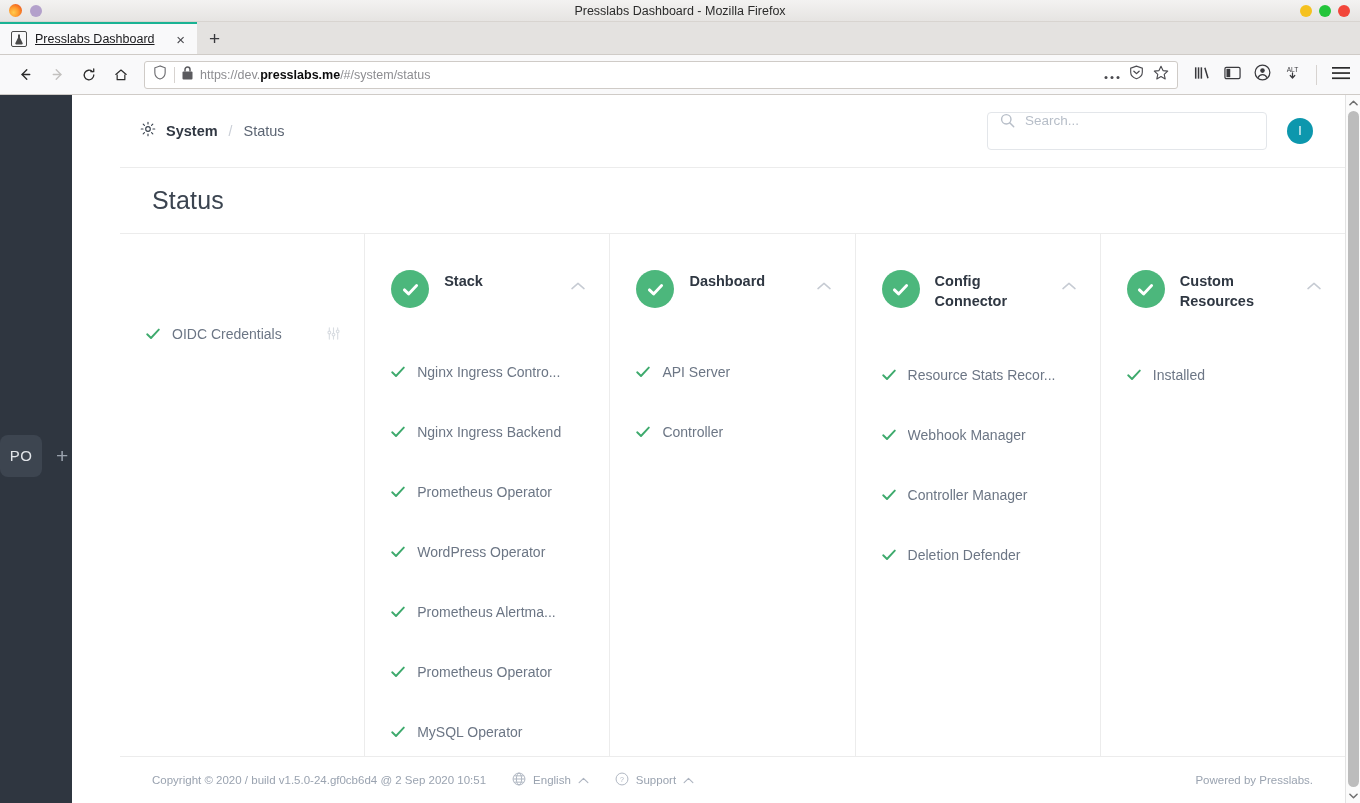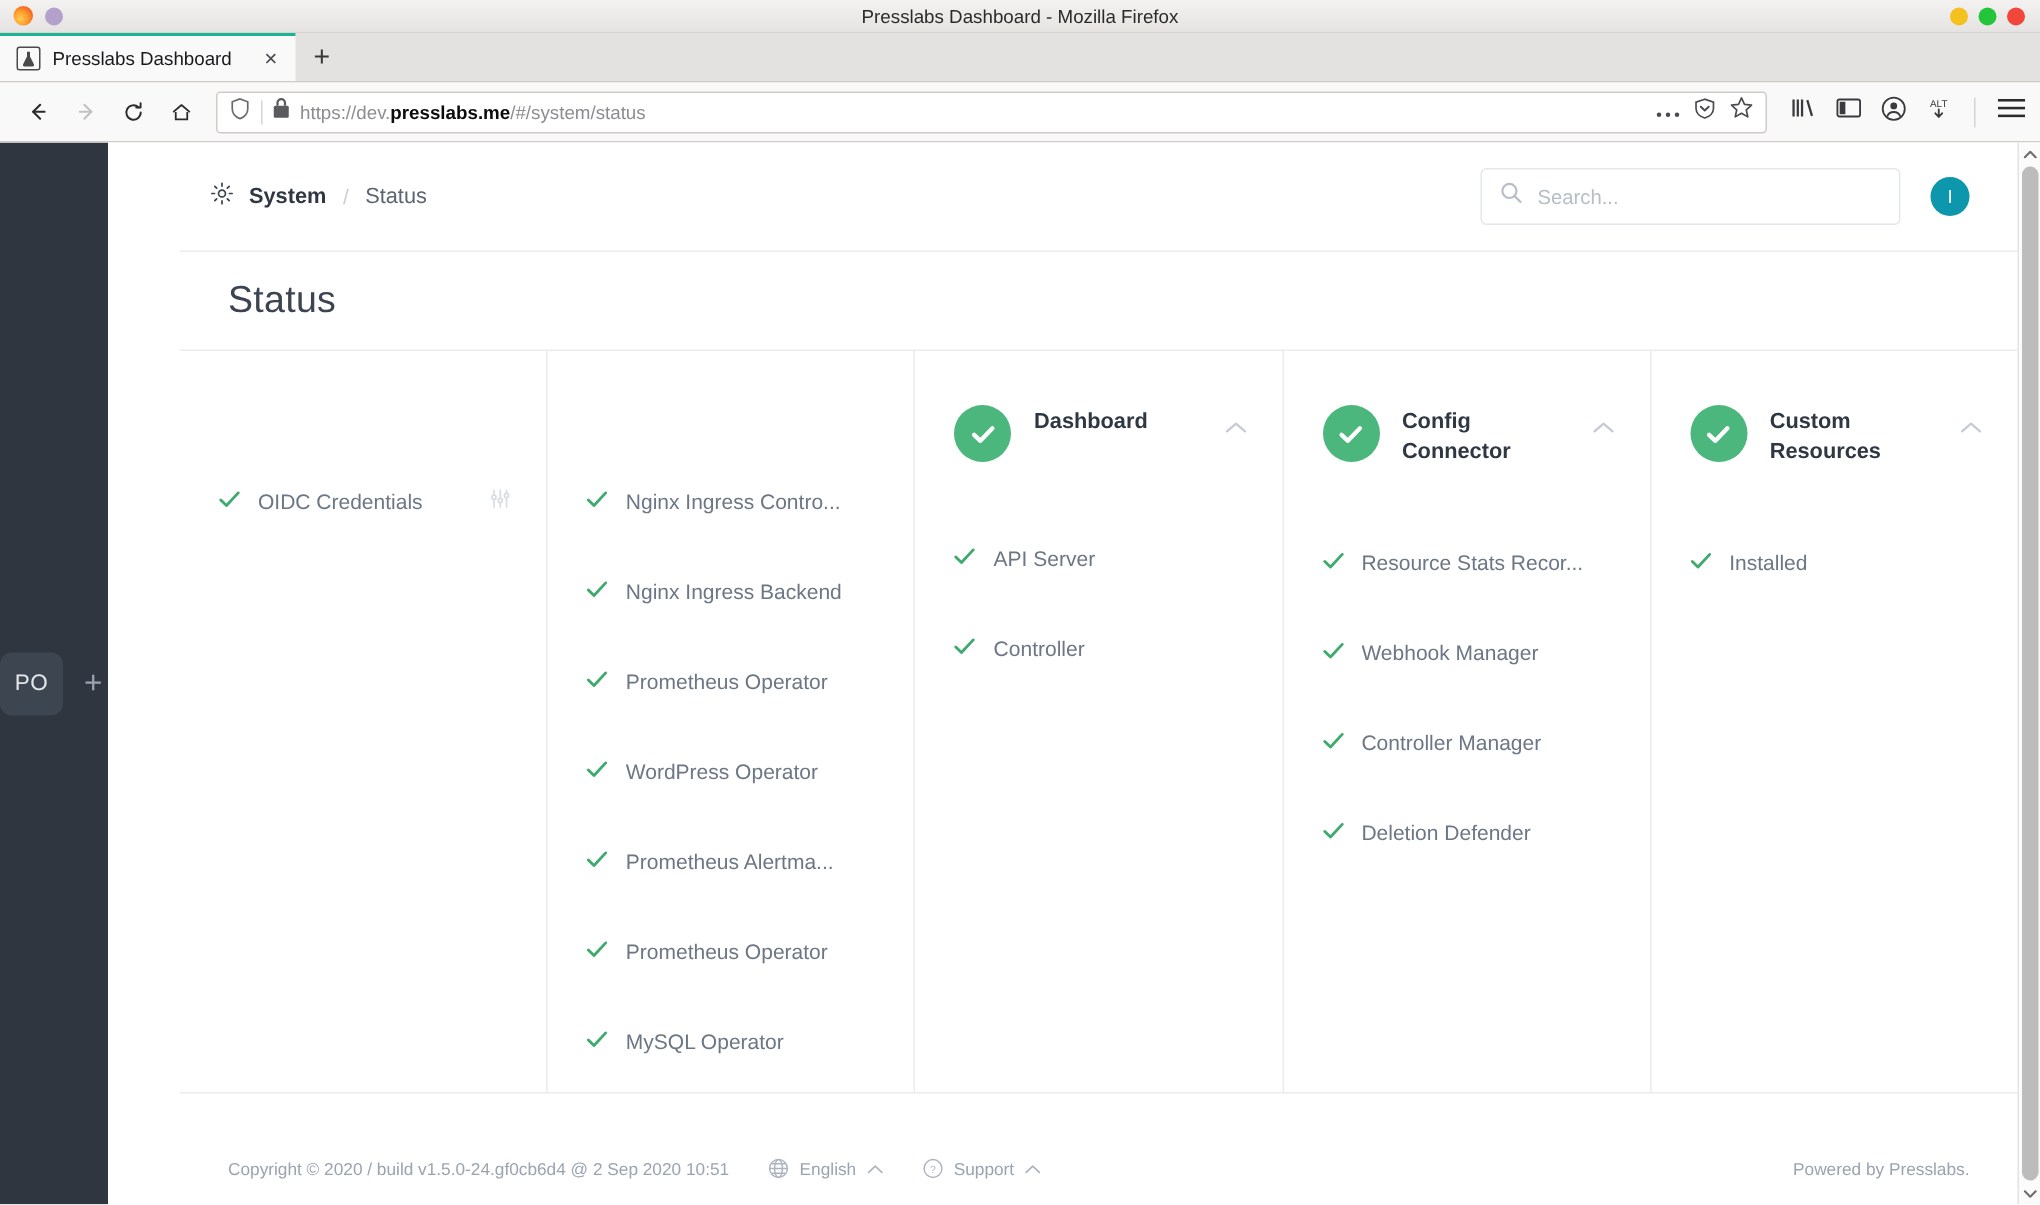--- a/index.html
+++ b/index.html
@@ -44,21 +44,21 @@
     display: flex; align-items: center; gap: 8px;
     padding: 0 8px 0 11px; position: relative;
   }
   .favicon {
     width: 16px; height: 16px; flex: 0 0 16px;
     border: 1.5px solid #4a4a4a; border-radius: 2px;
     display: flex; align-items: center; justify-content: center;
   }
   .tab-title {
     font-size: 12.5px; color: #19191c; flex: 1;
-    white-space: nowrap; overflow: hidden; text-overflow: ellipsis;
+    white-space: nowrap; overflow: hidden; text-overflow: ellipsis; text-decoration: underline;
   }
   .tab-close { font-size: 15px; color: #4a4a4f; line-height: 1; cursor: default; padding: 2px 4px; }
   .newtab { font-size: 19px; color: #39393d; padding: 0 12px; line-height: 30px; }
 
   .navbar {
     height: 40px; flex: 0 0 40px;
     background: #f9f9fa;
     border-bottom: 1px solid #cfcbc7;
     display: flex; align-items: center; padding: 0 10px; gap: 2px;
   }
@@ -108,21 +108,21 @@
   .crumbs { display: flex; align-items: center; gap: 11px; }
   .crumb-root { display: flex; align-items: center; gap: 10px; }
   .crumb-strong { font-size: 14.5px; font-weight: 700; color: #303742; }
   .crumb-slash { color: #c9ced6; font-size: 14px; }
   .crumb-leaf { font-size: 14.5px; color: #5c6573; }
 
   .searchwrap { margin-left: auto; display: flex; align-items: center; gap: 20px; }
   .searchbox {
     width: 280px; height: 38px;
     border: 1px solid #e3e6ea; border-radius: 4px;
-    display: flex; align-items: center; gap: 10px; padding: 0 12px;
+    display: flex; align-items: flex-start; gap: 10px; padding: 0 12px;
     background: #fff;
   }
   .search-input {
     border: none; outline: none; flex: 1;
     font-family: "Liberation Sans", sans-serif; font-size: 13.5px; color: #4a5costume;
     color: #4a5160; background: transparent;
   }
   .search-input::placeholder { color: #b7bec8; }
   .user-avatar {
     width: 26px; height: 26px; border-radius: 50%;
@@ -371,20 +371,31 @@
                 <span class="item-action"><svg width="13" height="13" viewBox="0 0 14 14">
                     <path d="M2.5 1v3.2M2.5 7.5V13M7 1v5.5M7 9.8V13M11.5 1v2M11.5 6.3V13" stroke="#b9c0ca" stroke-width="1.2" stroke-linecap="round"></path>
                     <circle cx="2.5" cy="5.9" r="1.5" fill="none" stroke="#b9c0ca" stroke-width="1.2"></circle>
                     <circle cx="7" cy="8.2" r="1.5" fill="none" stroke="#b9c0ca" stroke-width="1.2"></circle>
                     <circle cx="11.5" cy="4.7" r="1.5" fill="none" stroke="#b9c0ca" stroke-width="1.2"></circle>
                   </svg></span>
               </div>
             </div>
           </div>
           <div class="card">
+            <div class="card-head">
+              <span class="badge">
+                <svg width="21" height="21" viewBox="0 0 22 22">
+                  <path d="M4.6 11.4 9 15.6 17.4 6.8" fill="none" stroke="#fff" stroke-width="3" stroke-linecap="round" stroke-linejoin="round"></path>
+                </svg>
+              </span>
+              <span class="card-title">Stack</span>
+              <span class="chev"><svg width="14" height="8" viewBox="0 0 14 8">
+                  <path d="M1 6.6 7 1.4l6 5.2" fill="none" stroke="#c6cbd3" stroke-width="1.5" stroke-linecap="round" stroke-linejoin="round"></path>
+                </svg></span>
+            </div>
             <div class="items">
               <div class="item">
                 <span><svg width="14" height="12" viewBox="0 0 14 12">
                     <path d="M1.2 6.3 5 10 12.8 1.6" fill="none" stroke="#3eaa6d" stroke-width="1.9" stroke-linecap="round" stroke-linejoin="round"></path>
                   </svg></span>
                 <span class="item-label">Nginx Ingress Contro...</span>
               </div>
               <div class="item">
                 <span><svg width="14" height="12" viewBox="0 0 14 12">
                     <path d="M1.2 6.3 5 10 12.8 1.6" fill="none" stroke="#3eaa6d" stroke-width="1.9" stroke-linecap="round" stroke-linejoin="round"></path>

